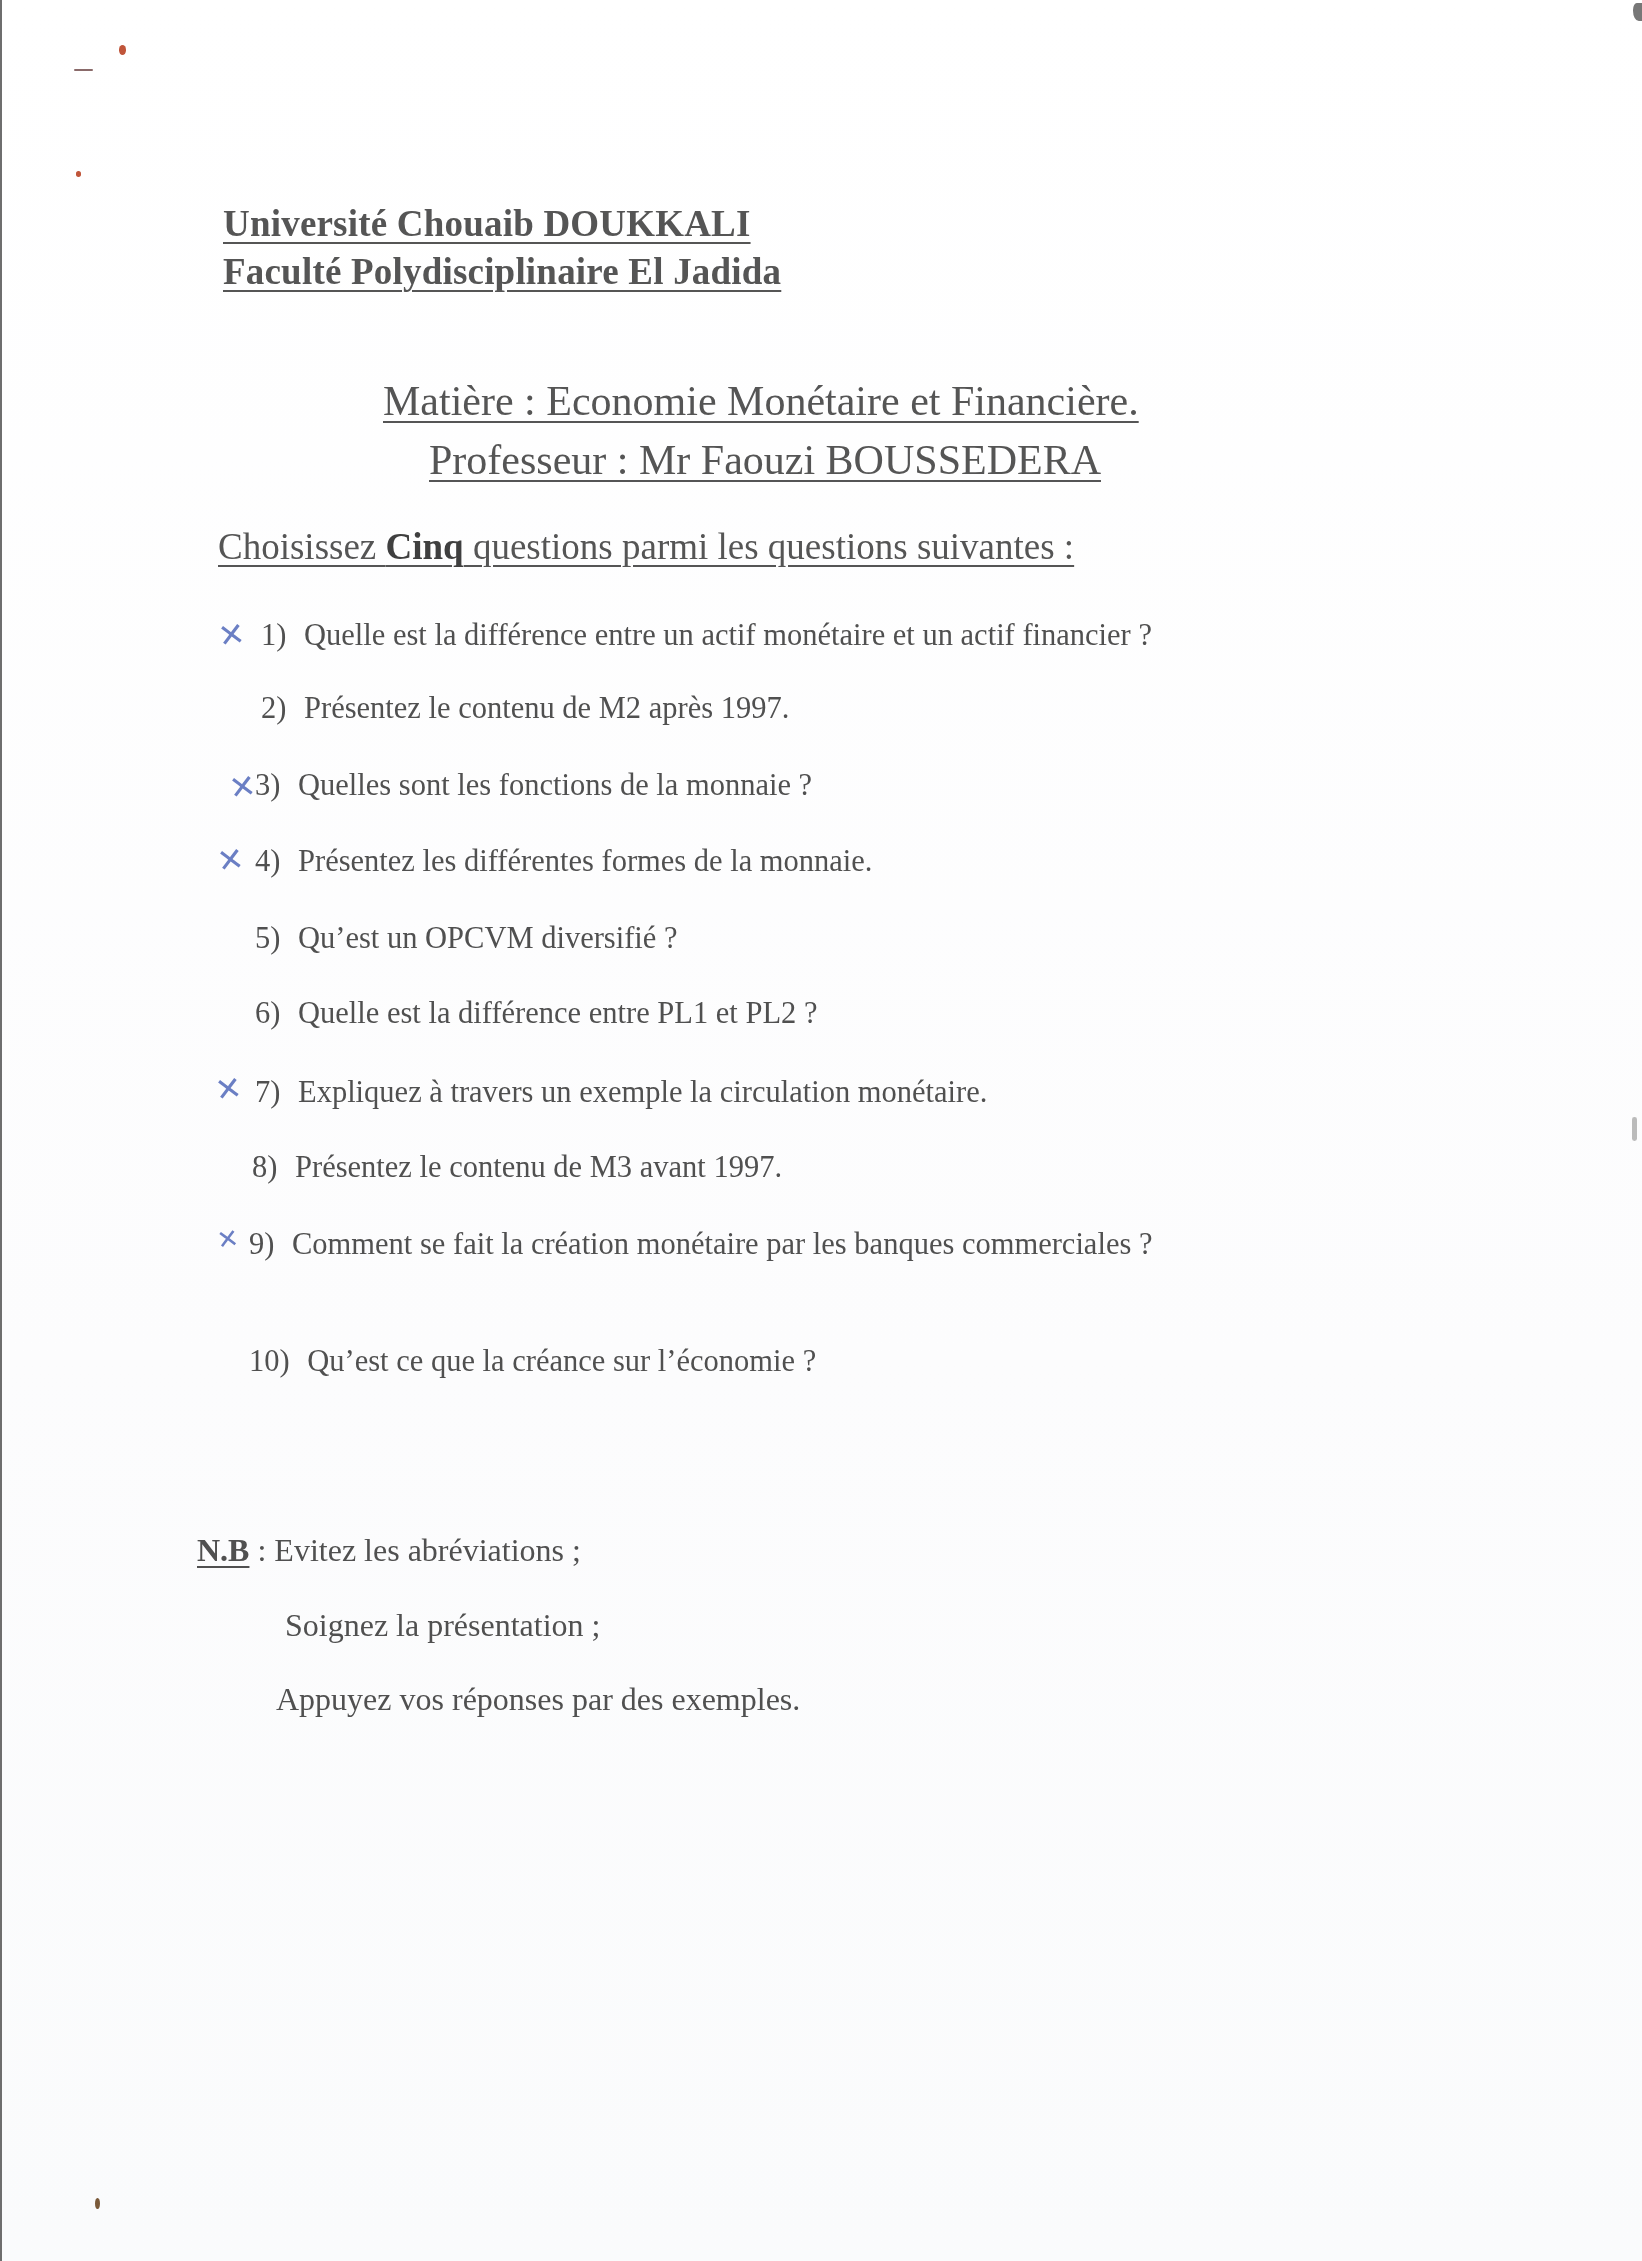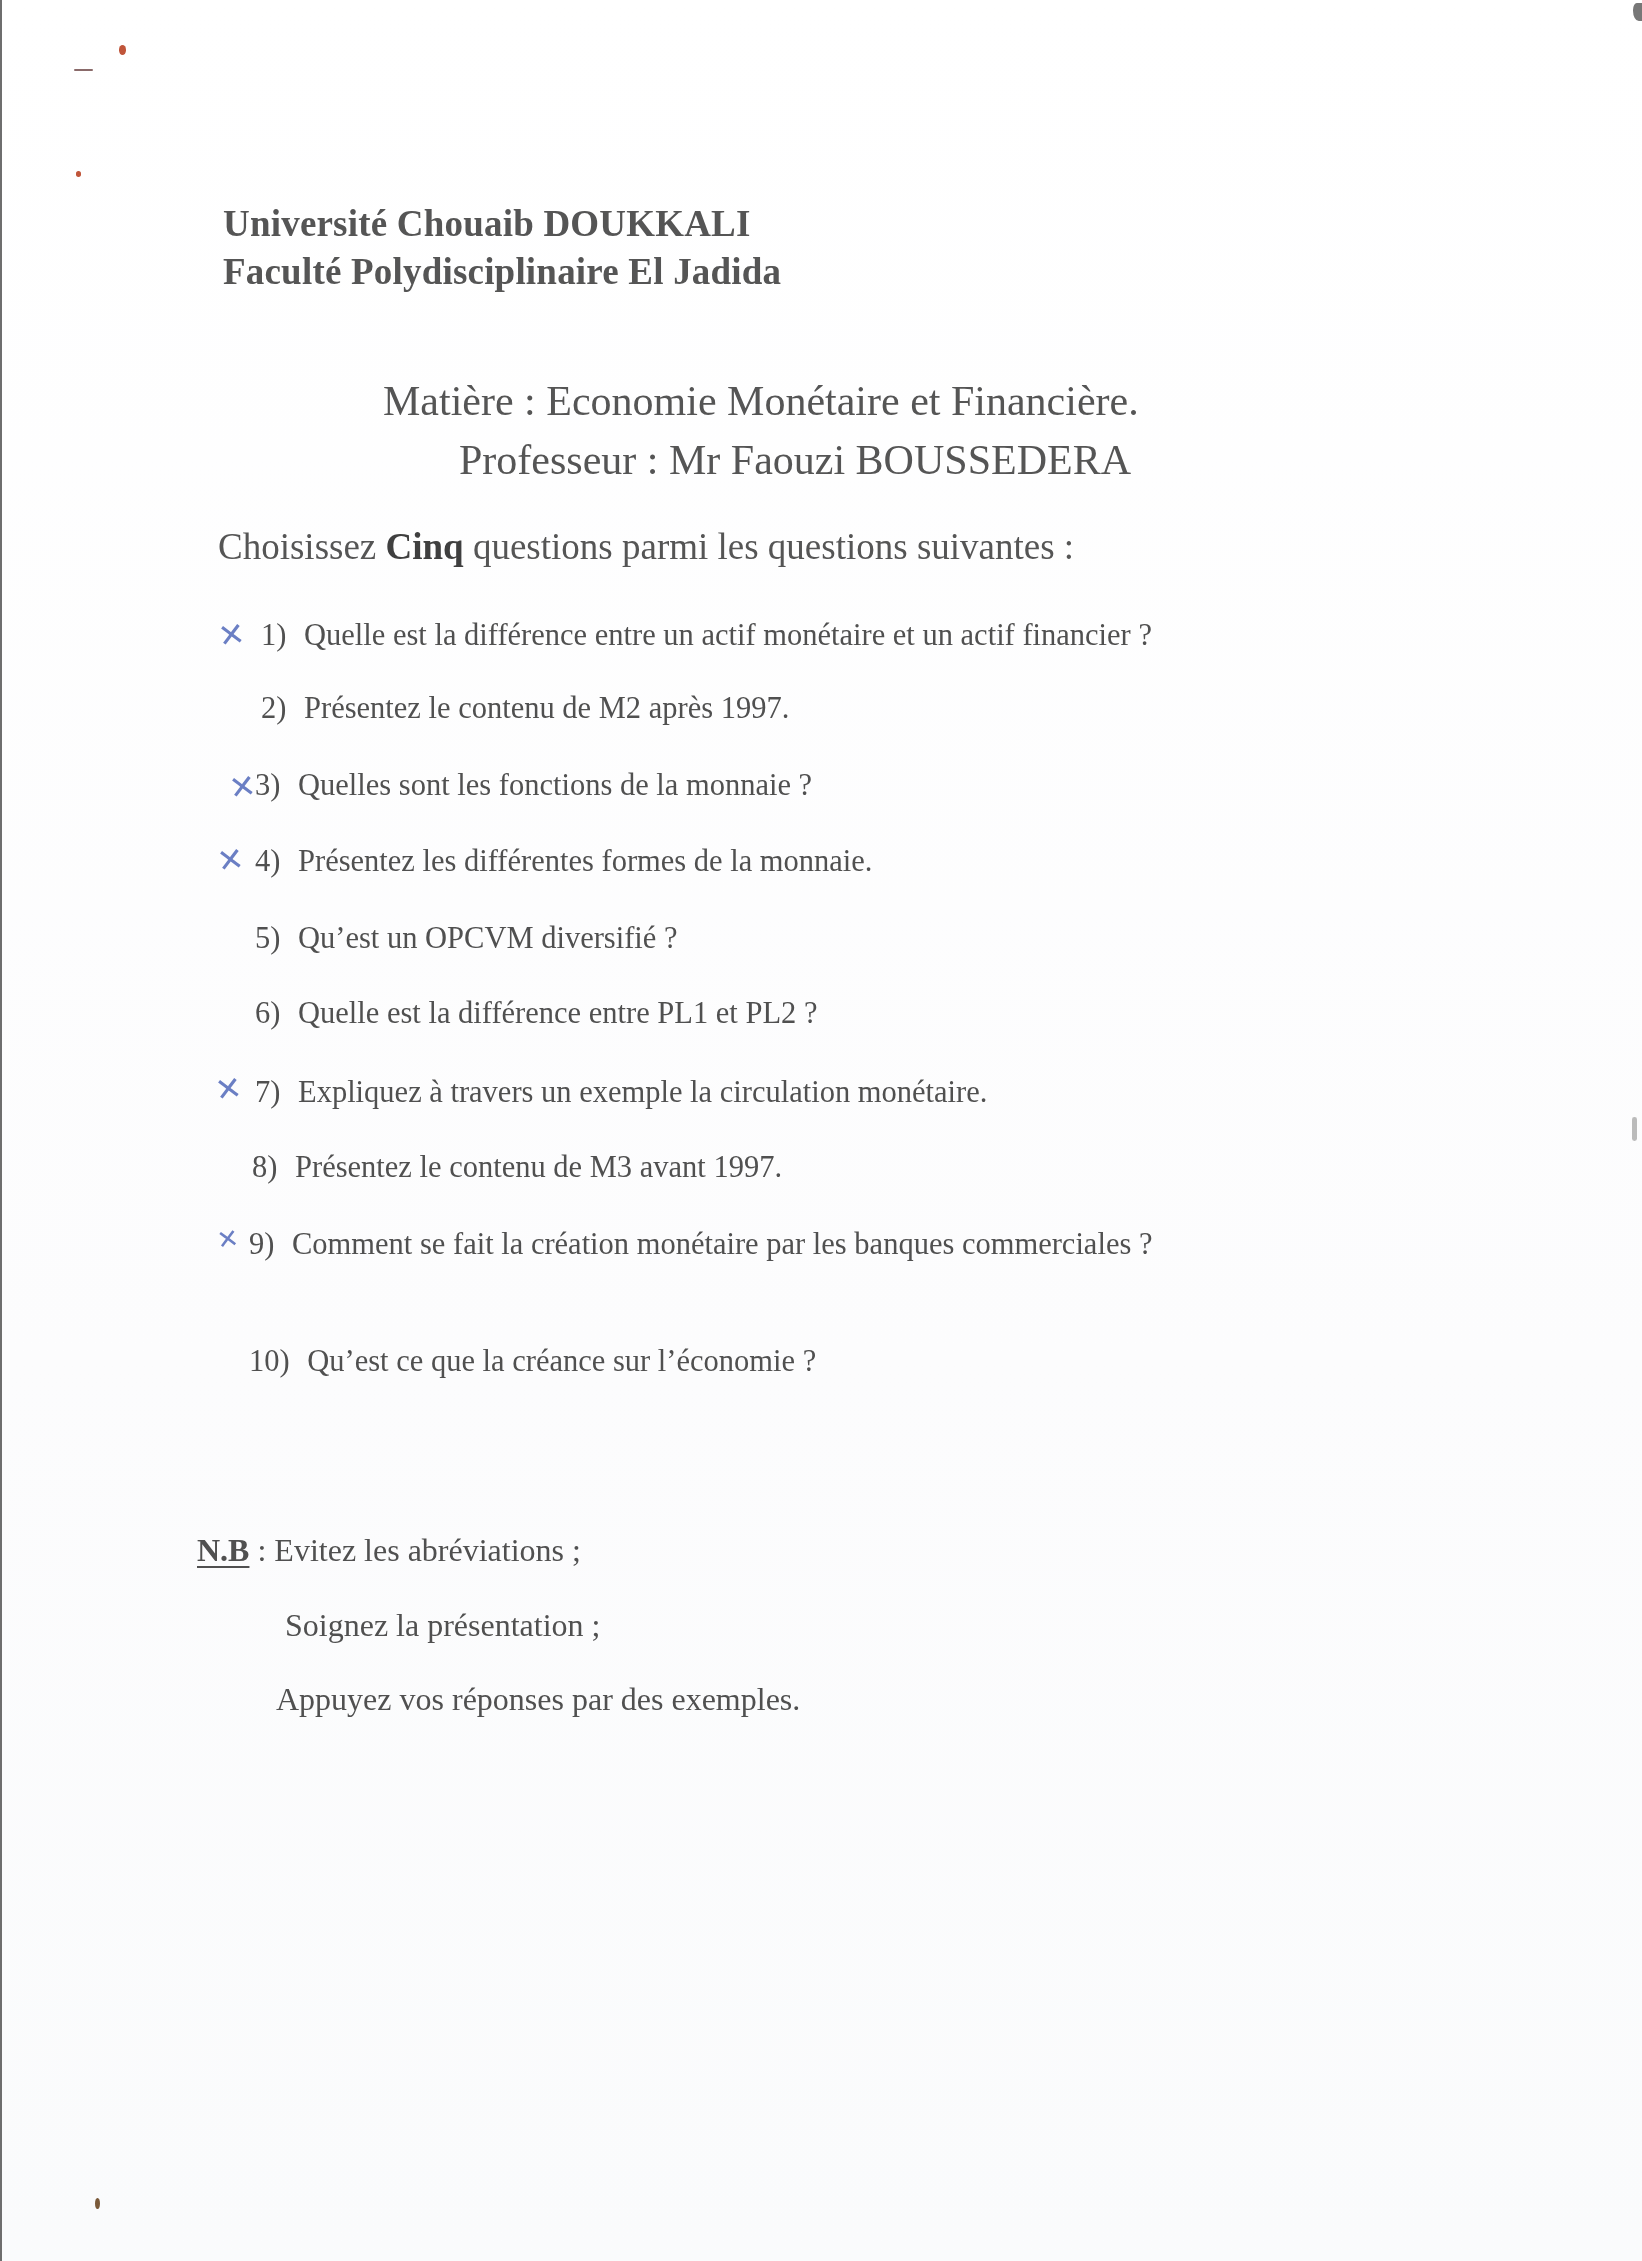--- a/index.html
+++ b/index.html
@@ -21,21 +21,21 @@
       width: 1643px; height: 2261px;
       background: linear-gradient(180deg, #ffffff 0%, #fcfcfd 60%, #fafbfc 100%);
     }
     .left-edge {
       position: absolute;
       left: 0; top: 0;
       width: 2.4px; height: 2261px;
       background: #6e6e6e;
     }
     .abs { position: absolute; white-space: nowrap; }
-    .u { text-decoration-thickness: 2.4px; text-underline-offset: 5.6px; text-decoration-color: #555; }
+    .u { text-decoration: underline; text-decoration-thickness: 2.4px; text-underline-offset: 5.6px; text-decoration-color: #555; }
 
     .header-line {
       font-weight: bold;
       font-size: 37px;
       color: #555;
       letter-spacing: 0.2px;
     }
     .title-line {
       font-size: 42px;
       color: #555;
@@ -89,21 +89,21 @@
   <div class="speck" style="left:74px;top:69px;width:19px;height:2.4px;background:#8a6a6a;border-radius:1.6px;"></div>
   <div class="speck" style="left:76px;top:171px;width:4.8px;height:5.6px;background:#c0553a;"></div>
   <div class="speck" style="left:95px;top:2198px;width:4.8px;height:11.2px;background:#7a5a3a;"></div>
   <div class="speck" style="left:1633px;top:3.2px;width:9.6px;height:17.6px;background:#777;border-radius:40% 0 0 60%;"></div>
   <div class="speck" style="left:1632px;top:1117px;width:4.8px;height:24px;background:#bbb;border-radius:2.4px;"></div>
 
   <div class="abs header-line u" style="left:223px;top:202px;">Université Chouaib DOUKKALI</div>
   <div class="abs header-line u" style="left:223px;top:250px;">Faculté Polydisciplinaire El Jadida</div>
 
   <div class="abs title-line u" style="left:383px;top:377px;">Matière : Economie Monétaire et Financière.</div>
-  <div class="abs title-line u" style="left:429px;top:436px;margin-left:30px;">Professeur : Mr Faouzi BOUSSEDERA</div>
+  <div class="abs title-line u" style="left:429px;top:436px;">Professeur : Mr Faouzi BOUSSEDERA</div>
 
   <div class="abs instruction u" style="left:218px;top:525px;">
     <span>Choisissez </span><b>Cinq</b><span> questions parmi les questions suivantes :</span>
   </div>
 
   <div>
     <div class="abs question" style="left:261px;top:618px;">
       <span class="num">1)</span>
       <span>Quelle est la différence entre un actif monétaire et un actif financier ?</span>
     </div>

